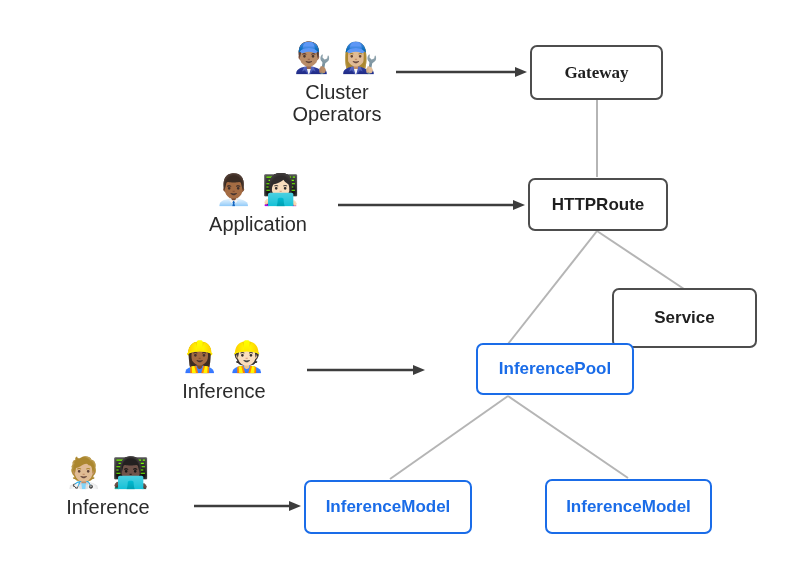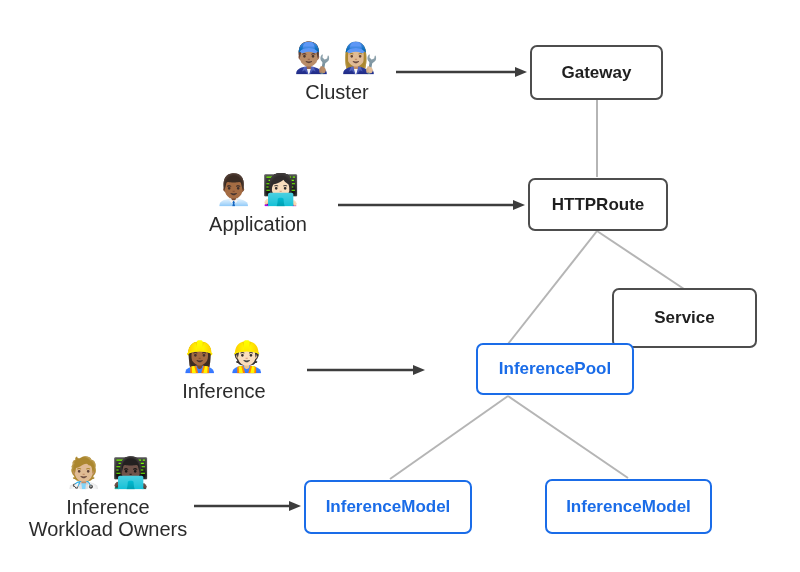--- a/index.html
+++ b/index.html
@@ -30,21 +30,21 @@
     border-radius:7px;
     background:#ffffff;
     font-size:17px;font-weight:bold;
     color:var(--standard-text);
     box-sizing:border-box;
   }
   .node.blue{
     border-color:var(--inference-accent);
     color:var(--inference-accent);
   }
-  .node-gateway{left:530px;top:45px;width:133px;height:55px;}
+  .node-gateway{left:530px;top:45px;width:133px;height:55px;font-family:Liberation Serif, serif;}
   .node-httproute{left:528px;top:178px;width:140px;height:53px;}
   .node-service{left:612px;top:288px;width:145px;height:60px;}
   .node-inferencepool{left:428px;top:343px;width:158px;height:52px;margin-left:48px;}
   .node-inferencemodel-left{left:304px;top:480px;width:168px;height:54px;}
   .node-inferencemodel-right{left:545px;top:479px;width:167px;height:55px;}
   .actor{
     position:absolute;
     width:180px;
     text-align:center;
   }
@@ -83,36 +83,36 @@
 
     <line class="actor-arrow" x1="396" y1="72" x2="517" y2="72" marker-end="url(#ah)"></line>
     <line class="actor-arrow" x1="338" y1="205" x2="515" y2="205" marker-end="url(#ah)"></line>
     <line class="actor-arrow" x1="307" y1="370" x2="415" y2="370" marker-end="url(#ah)"></line>
     <line class="actor-arrow" x1="194" y1="506" x2="291" y2="506" marker-end="url(#ah)"></line>
   </svg>
 
   <div class="actor actor-cluster-operators">
     <span class="emoji">👨🏽‍🔧 👩🏼‍🔧</span>
     <span class="label-line">Cluster</span>
+    <span class="label-line">Operators</span>
   </div>
 
   <div class="actor actor-application-developers">
     <span class="emoji">👨🏾‍💼 👩🏻‍💻</span>
     <span class="label-line">Application</span>
   </div>
 
   <div class="actor actor-inference-platform-owners">
     <span class="emoji">👷🏾‍♀️ 👷🏻</span>
     <span class="label-line">Inference</span>
   </div>
 
   <div class="actor actor-inference-workload-owners">
     <span class="emoji">🧑🏼‍⚕️ 👨🏿‍💻</span>
     <span class="label-line">Inference</span>
-    <span class="label-line">Workload Owners</span>
   </div>
 
   <div class="node node-gateway">Gateway</div>
   <div class="node node-httproute">HTTPRoute</div>
   <div class="node node-service">Service</div>
   <div class="node blue node-inferencepool">InferencePool</div>
   <div class="node blue node-inferencemodel-left">InferenceModel</div>
   <div class="node blue node-inferencemodel-right">InferenceModel</div>
 
 </div>

